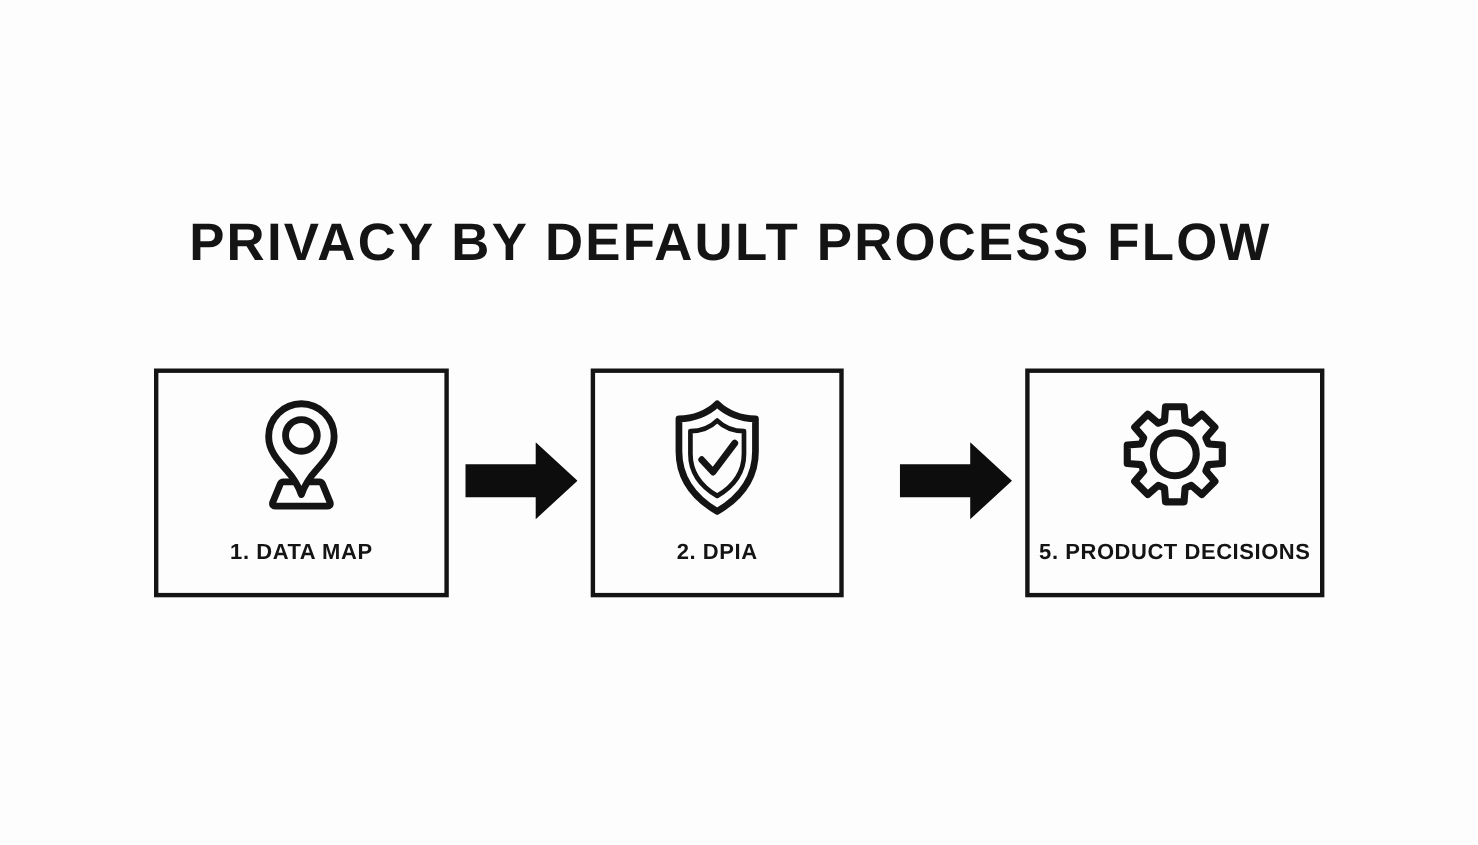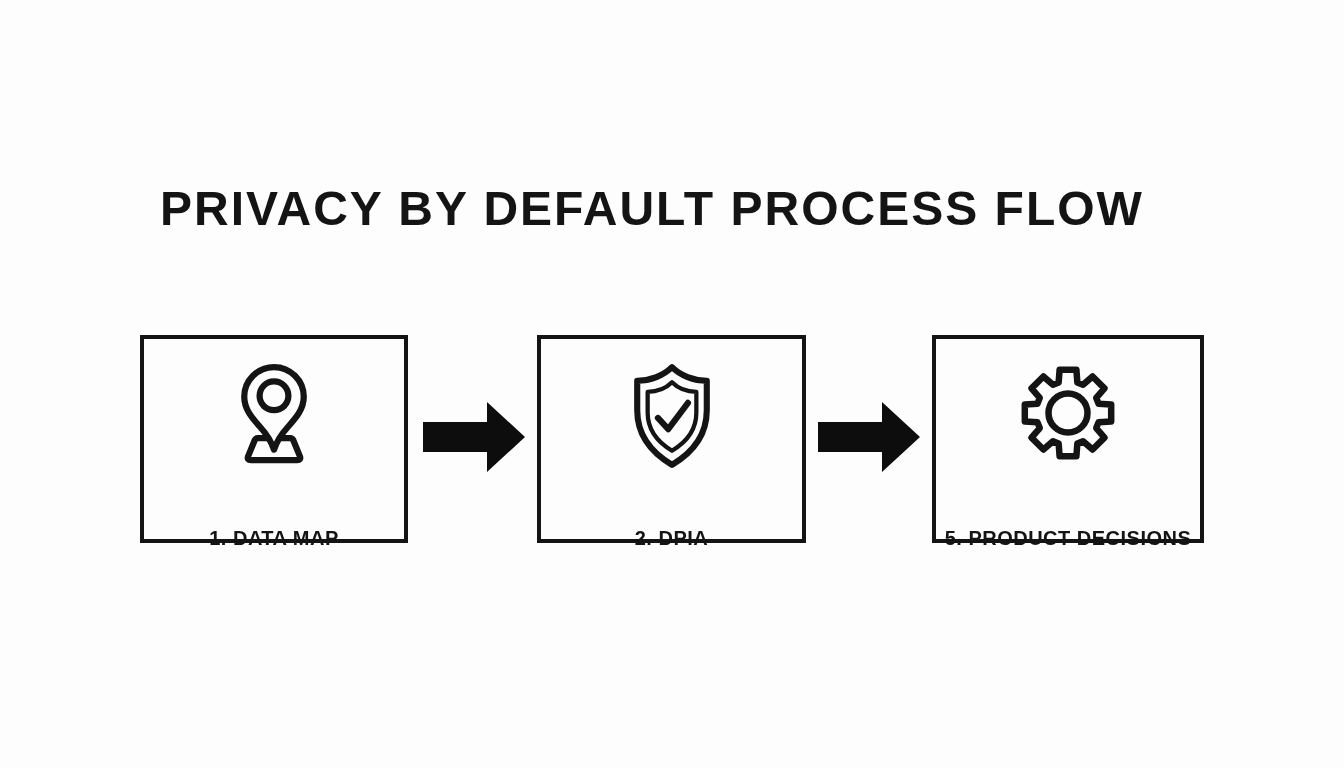--- a/index.html
+++ b/index.html
@@ -10,56 +10,55 @@
     overflow:hidden;
   }
   .canvas{
     position:relative;
     width:1344px;height:768px;
     background:#fdfdfd;
   }
   .title{
     position:absolute;
     left:156px;top:181px;
-    margin:4px;
+    margin:16px;
     font-size:48px;
     font-weight:bold;
     letter-spacing:2px;
     line-height:1;
     color:#141414;
     white-space:nowrap;
   }
   .step-box{
     position:absolute;
     top:335px;
     height:208px;
     background:#fdfdfd;
     border:4px solid #141414;
     box-sizing:border-box;
   }
   .box-1{left:140px;width:268px;}
-  .box-2{left:537px;width:269px;}
+  .box-2{left:537px;width:230px;}
   .box-3{left:932px;width:272px;}
   .step-icon{
     position:absolute;
     top:24px;
     left:50%;
     transform:translateX(-50%);
   }
   .step-label{
     position:absolute;
     left:0;right:0;
     top:152px;
     text-align:center;
     font-weight:bold;
     font-size:20px;
     letter-spacing:0.5px;
     color:#141414;
     white-space:nowrap;
-    margin-top:36px;
   }
   .arrow{
     position:absolute;
     top:402px;
     width:102px;height:70px;
   }
   .arrow-1{left:423px;}
   .arrow-2{left:818px;}
   .ink-stroke{
     fill:none;

